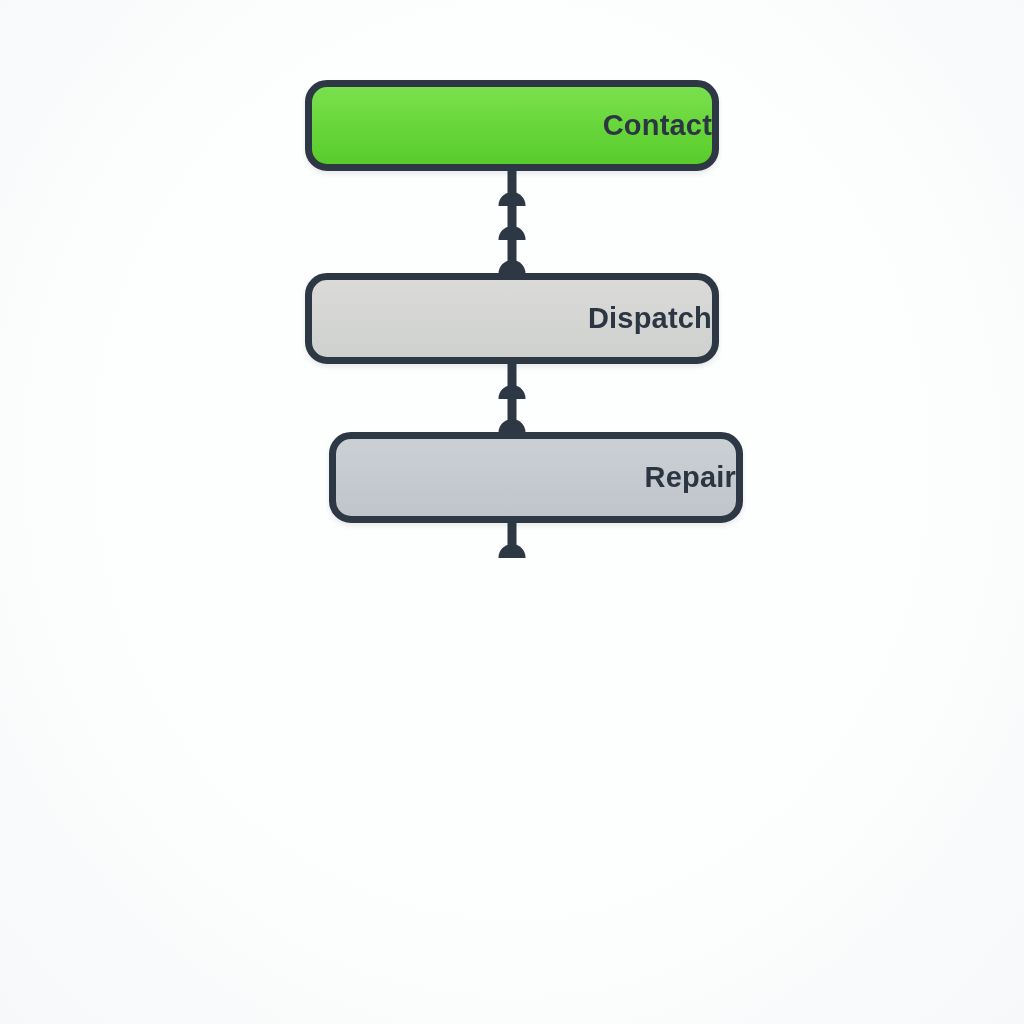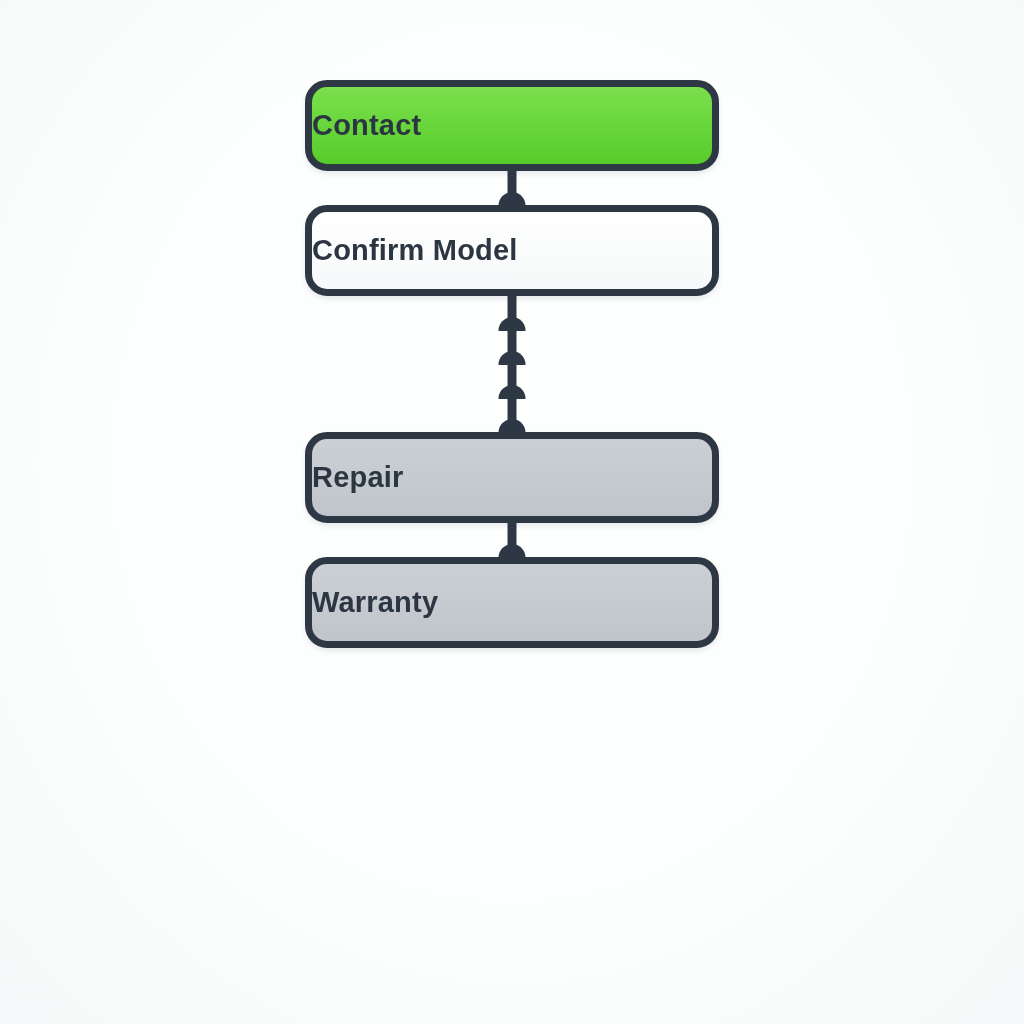--- a/index.html
+++ b/index.html
@@ -17,31 +17,31 @@
     display: flex;
     flex-direction: column;
   }
   .node {
     height: 91px;
     width: 100%;
     border: 7px solid #2e3845;
     border-radius: 22px;
     display: flex;
     align-items: center;
-    justify-content: flex-start;
+    justify-content: flex-end;
     font-size: 29px;
     font-weight: 600;
     letter-spacing: 0.2px;
     color: #2c3642;
     box-shadow: 0 3px 5px rgba(40, 50, 65, 0.10);
   }
   .fill-green  { background: linear-gradient(180deg, #7ae04d 0%, #58cc2b 100%); }
   .fill-white  { background: linear-gradient(180deg, #ffffff 0%, #f6f8f9 100%); }
   .fill-gray   { background: linear-gradient(180deg, #dadbd9 0%, #cfd1cf 100%); }
-  .fill-slate  { background: linear-gradient(180deg, #cad0d4 0%, #bfc5ca 100%); }
+  .fill-slate  { background: linear-gradient(180deg, #cad0d4 0%, #bfc5ca 100%); margin-left: 24px; }
   .connector {
     position: relative;
     height: 34px;
     width: 100%;
   }
   .connector-line {
     position: absolute;
     left: 50%;
     transform: translateX(-50%);
     top: -3px;
@@ -67,35 +67,35 @@
 
   <div class="node fill-green">
     <span>Contact</span>
   </div>
 
   <div class="connector">
     <div class="connector-line"></div>
     <div class="connector-dot"></div>
   </div>
 
-  <div class="node fill-white">
-    <span>Confirm Model</span>
-  </div>
 
   <div class="connector">
     <div class="connector-line"></div>
     <div class="connector-dot"></div>
   </div>
 
 
   <div class="connector">
     <div class="connector-line"></div>
     <div class="connector-dot"></div>
   </div>
 
+  <div class="node fill-gray">
+    <span>Dispatch</span>
+  </div>
 
   <div class="connector">
     <div class="connector-line"></div>
     <div class="connector-dot"></div>
   </div>
 
 
   <div class="connector">
     <div class="connector-line"></div>
     <div class="connector-dot"></div>
@@ -103,17 +103,14 @@
 
   <div class="node fill-slate">
     <span>Repair</span>
   </div>
 
   <div class="connector">
     <div class="connector-line"></div>
     <div class="connector-dot"></div>
   </div>
 
-  <div class="node fill-slate">
-    <span>Warranty</span>
-  </div>
 
 </div>
 
 </body></html>

